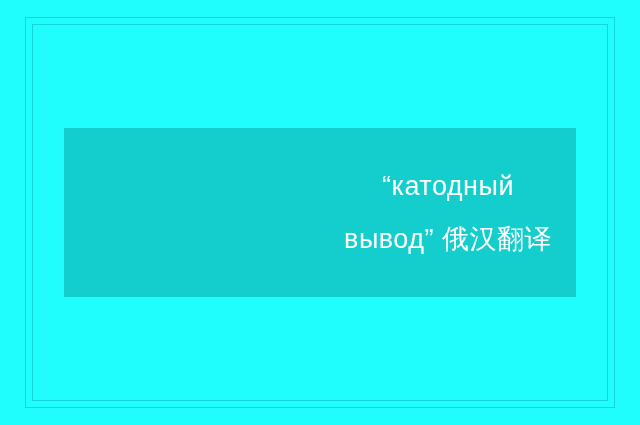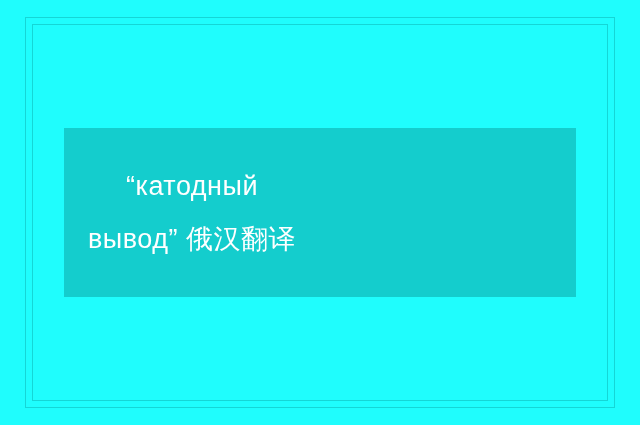--- a/index.html
+++ b/index.html
@@ -40,21 +40,21 @@
   }
   .banner {
     position: absolute;
     left: 64px;
     top: 128px;
     width: 512px;
     height: 169px;
     background: #14cdcd;
     display: flex;
     align-items: center;
-    justify-content: flex-start;
+    justify-content: flex-end;
     text-align: center;
     box-sizing: border-box;
   }
   .banner-text {
     color: #ffffff;
     font-size: 27px;
     line-height: 1.95;
     font-weight: normal;
     letter-spacing: 0.5px;
     padding: 0 24px;

